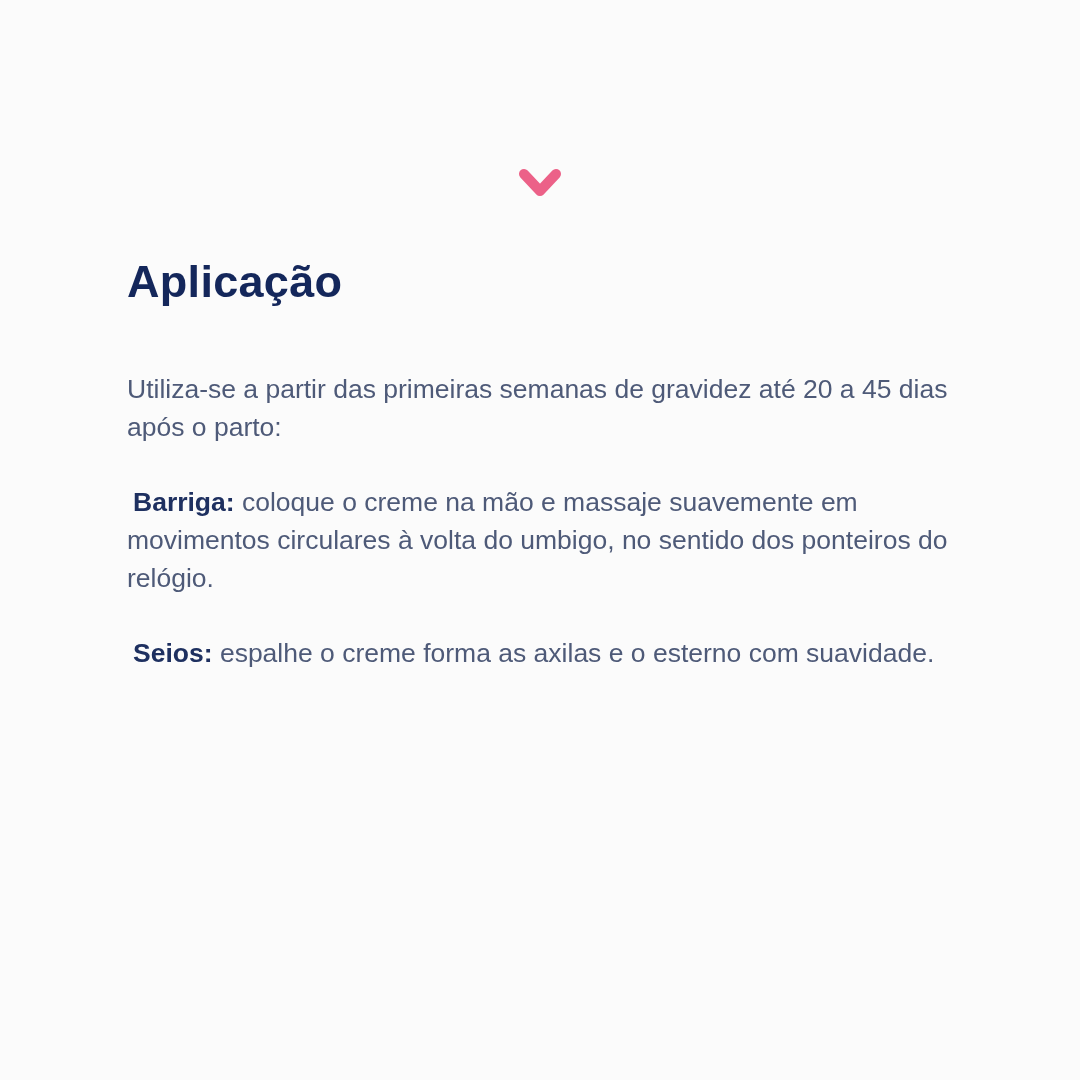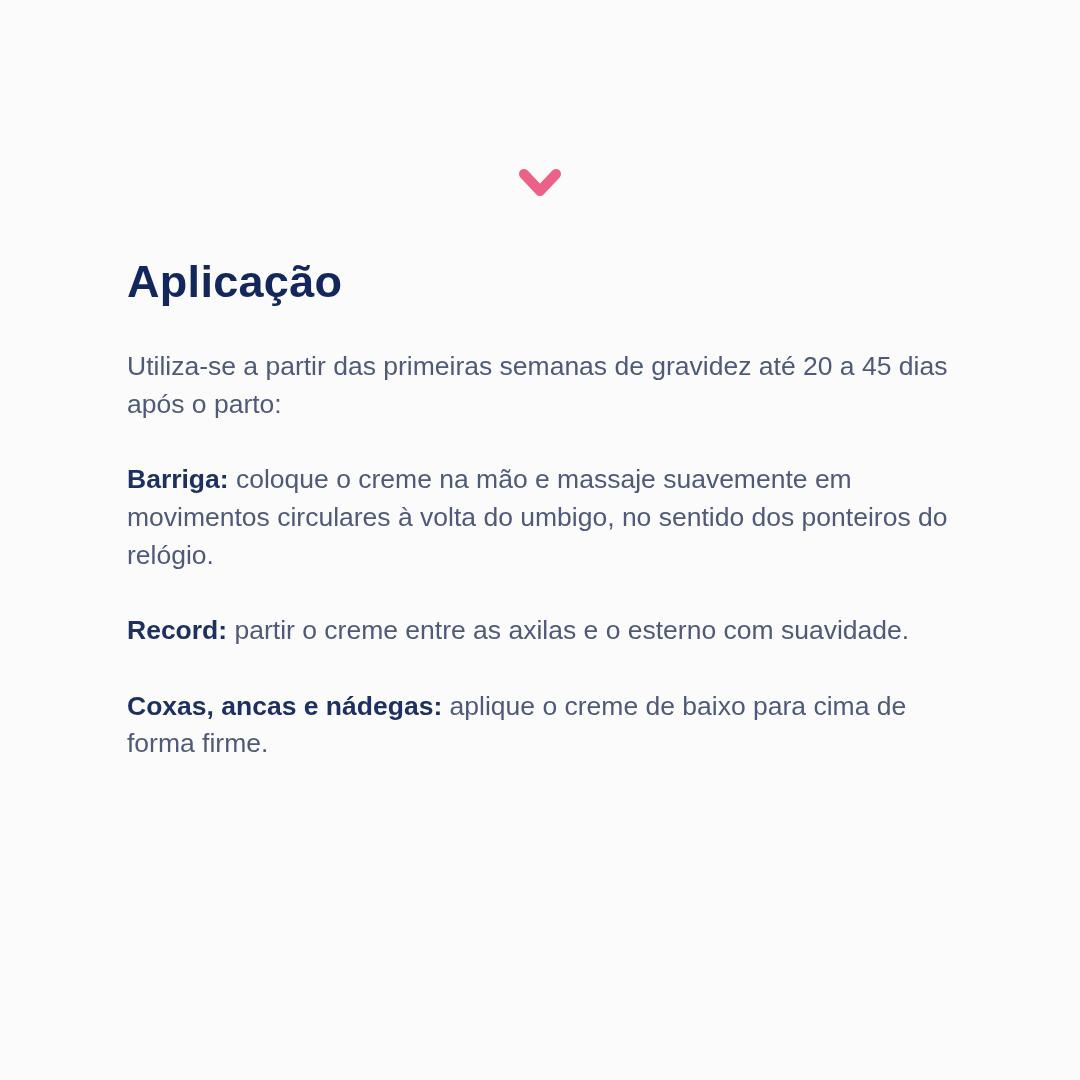--- a/index.html
+++ b/index.html
@@ -25,31 +25,32 @@
     position: absolute;
     left: 127px;
     top: 256px;
     width: 845px;
   }
   .section-title {
     font-size: 45px;
     font-weight: bold;
     color: #14275b;
     letter-spacing: 0.3px;
-    margin-bottom: 40px;
+    margin-bottom: 63px;
   }
   p.body-par {
     font-size: 26.5px;
     line-height: 1.42;
     color: #4e5a78;
     margin-bottom: 38px;
   }
   p.body-par .lead {
     font-weight: bold;
     color: #1e3060;
+    margin-left: 6px;
   }
   .footnote {
     font-size: 20px;
     line-height: 1.3;
     color: #4e5a78;
     margin-top: 58px;
   }
 </style>
 </head>
 <body>
@@ -63,19 +64,18 @@
   </div>
 
   <div class="content">
 
     <h1 class="section-title">Aplicação</h1>
 
     <p class="body-par">Utiliza-se a partir das primeiras semanas de gravidez até 20 a 45 dias após o parto:</p>
 
     <p class="body-par"><span class="lead">Barriga:</span><span> coloque o creme na mão e massaje suavemente em movimentos circulares à volta do umbigo, no sentido dos ponteiros do relógio.</span></p>
 
-    <p class="body-par"><span class="lead">Record:</span><span> partir o creme entre as axilas e o esterno com suavidade.</span></p>
+    <p class="body-par"><span class="lead">Seios:</span><span> espalhe o creme forma as axilas e o esterno com suavidade.</span></p>
 
-    <p class="body-par"><span class="lead">Coxas, ancas e nádegas:</span><span> aplique o creme de baixo para cima de forma firme.</span></p>
 
 
   </div>
 </div>
 
 </body></html>

